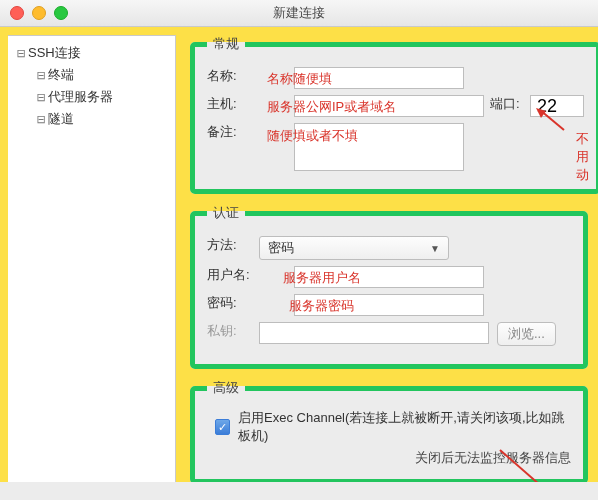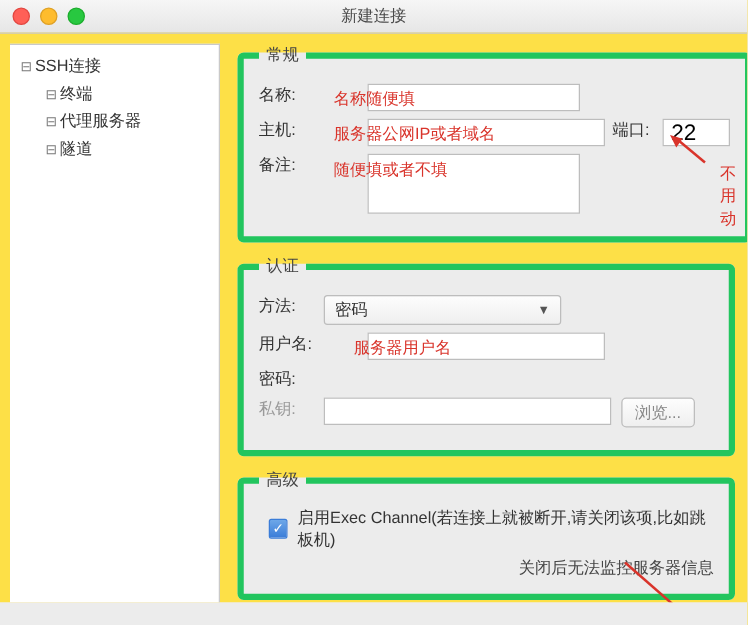--- a/index.html
+++ b/index.html
@@ -119,20 +119,24 @@
         </div>
         <div class="row">
           <span class="lbl">用户名:</span>
           <span class="field-wrap">
             <input type="text" class="user-in" style="">
             <span class="txt-placeholder" style="left:24px;top:3px;">服务器用户名</span>
           </span>
         </div>
         <div class="row">
           <span class="lbl">密码:</span>
+          <span class="field-wrap">
+            <input type="password" class="pwd-in" style="">
+            <span class="txt-placeholder" style="left:30px;top:3px;">服务器密码</span>
+          </span>
         </div>
         <div class="row">
           <span class="lbl" style="color:#9a9a9a;">私钥:</span>
           <input type="text" class="key-in" readonly="" style="">
           <button class="btn" disabled="">浏览...</button>
         </div>
       </fieldset>
 
       <fieldset>
         <legend>高级</legend>

